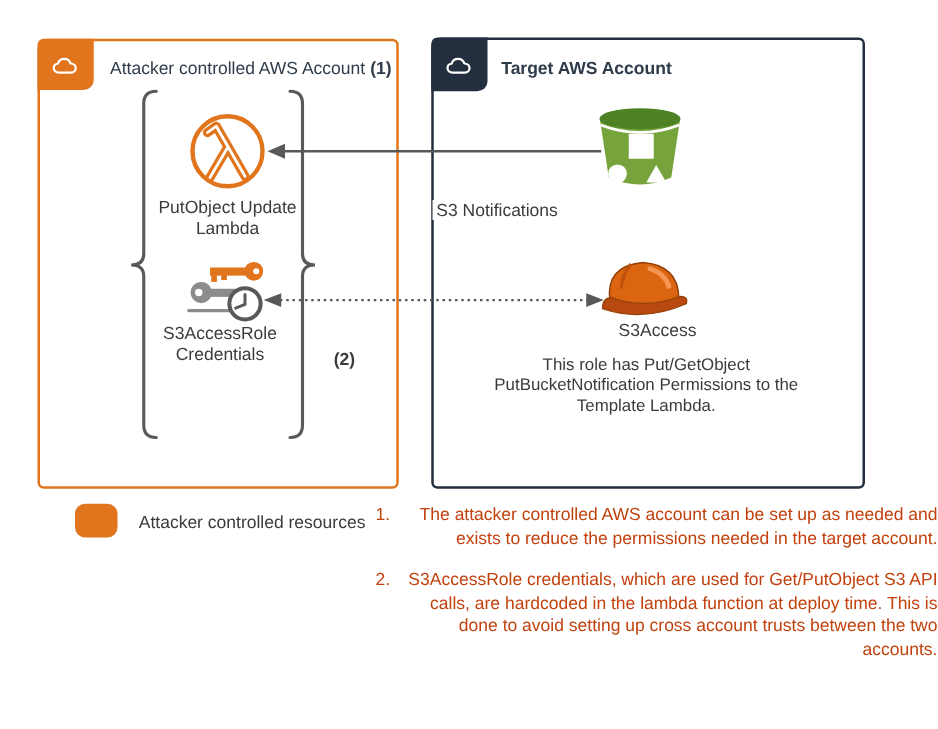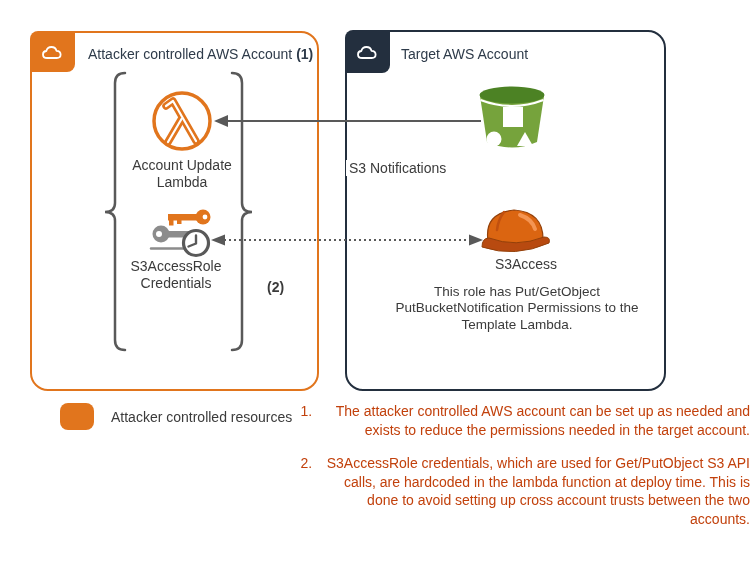--- a/index.html
+++ b/index.html
@@ -1,22 +1,22 @@
 <!DOCTYPE html>
 <html><head>
 <meta charset="utf-8">
 <style>
   html,body { margin:0; padding:0; background:#fff; }
   .canvas {
     position:relative; width:750px; height:583px; background:#ffffff;
     font-family:"Liberation Sans", sans-serif; color:#3b3b3b; overflow:hidden;
   }
-  .account-box { position:absolute; box-sizing:border-box; border-radius:18px; background:#fff; }
+  .account-box { position:absolute; box-sizing:border-box; border-radius:5px; background:#fff; }
   .account-box.attacker { left:30px; top:31px; width:289px; height:360px; border:2.5px solid #E1751D; }
-  .account-box.target   { left:345px; top:30px; width:321px; height:361px; border:2.5px solid #232F3E; }
+  .account-box.target   { left:345px; top:30px; width:347px; height:361px; border:2.5px solid #232F3E;font-weight:bold; }
   .tab { position:absolute; left:-2.5px; top:-2.5px; width:45px; height:41px; border-radius:8px 0 8px 0; }
   .attacker .tab { background:#E1751D; }
   .target .tab   { background:#232F3E; height:43px; }
   .account-title { position:absolute; white-space:nowrap; font-size:14px; color:#2E3B4A; }
   .attacker .account-title { left:56px; top:13px; }
   .target .account-title   { left:54px; top:14px; }
   .title-ref { font-weight:bold; margin-left:4px; }
 
   .overlay { position:absolute; left:0; top:0; pointer-events:none; }
 
@@ -117,21 +117,21 @@
     </g>
 
     <g>
       <path d="M488,241 Q484,213 514,210 Q543,212 543,239 Q516,249 488,241 Z" fill="#DB6511" stroke="#93400A" stroke-width="1.2"></path>
       <path d="M520,215 Q532,219 535,229" stroke="#F49553" stroke-width="4" fill="none" stroke-linecap="round"></path>
       <path d="M504,212 Q498,220 497,230" stroke="#C1500F" stroke-width="2.5" fill="none" stroke-linecap="round"></path>
       <path d="M482,247 Q515,258 549,243 Q551,237 544,237 Q516,248 489,238 Q482,238 482,247 Z" fill="#B84A10" stroke="#93400A" stroke-width="1"></path>
     </g>
   </svg>
 
-  <div class="float-label lambda-label">Account Update Lambda</div>
+  <div class="float-label lambda-label">PutObject Update Lambda</div>
   <div class="float-label credentials-label">S3AccessRole Credentials</div>
   <div class="float-label role-label">S3Access</div>
   <div class="float-label role-note">This role has Put/GetObject PutBucketNotification Permissions to the Template Lambda.</div>
 
   <div class="arrow-label s3-notif-label">S3 Notifications</div>
   <div class="arrow-label flow2-label">(2)</div>
 
   <div class="legend">
     <div class="legend-swatch"></div>
     <div class="legend-label">Attacker controlled resources</div>

